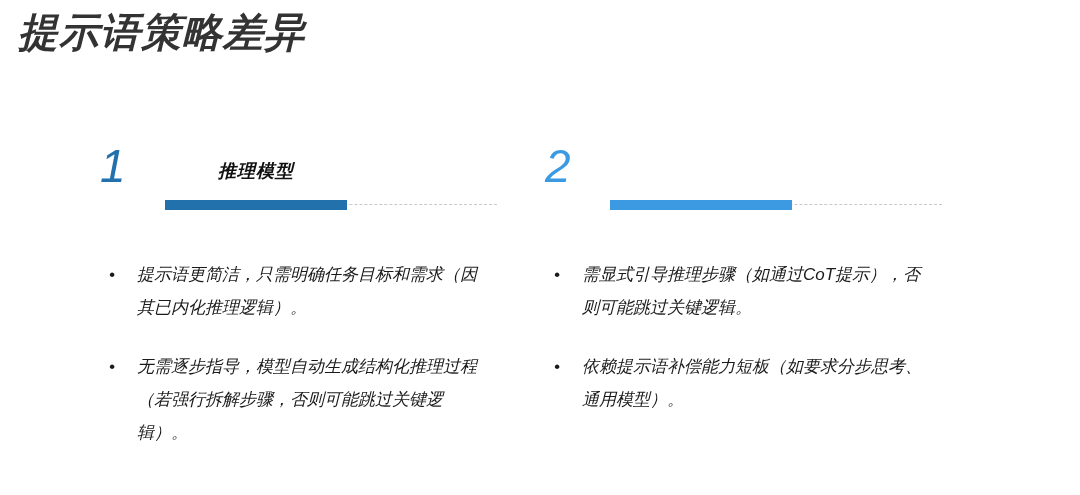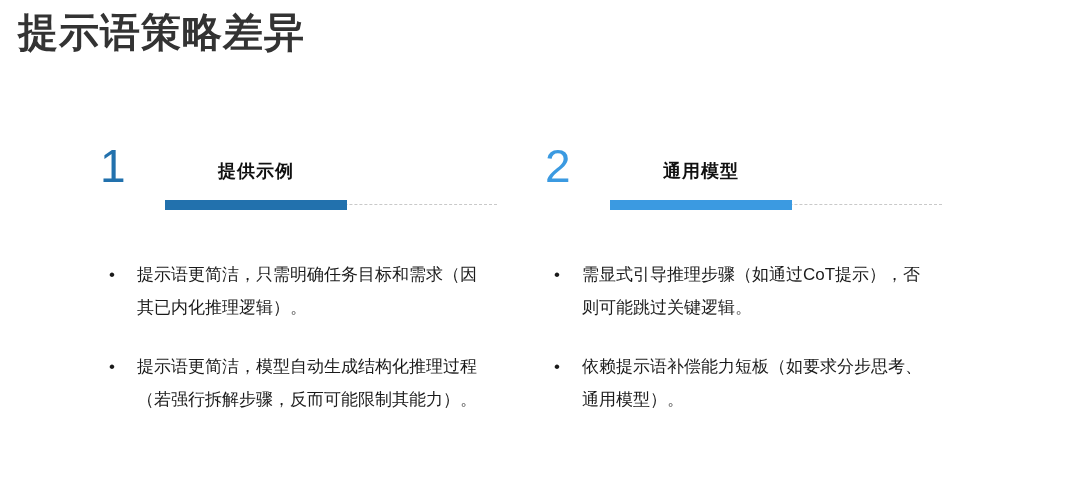--- a/index.html
+++ b/index.html
@@ -12,20 +12,21 @@
     background: #ffffff;
     font-family: "Liberation Sans", "DejaVu Sans", sans-serif;
     overflow: hidden;
     position: relative;
   }
   .slide {
     position: relative;
     width: 896px;
     height: 495px;
     background: #ffffff;
+    font-style: italic;
   }
   .slide-title {
     position: absolute;
     left: 18px;
     top: 8px;
     font-size: 40px;
     font-weight: bold;
     color: #333333;
     letter-spacing: 1px;
     line-height: 1.2;
@@ -125,42 +126,41 @@
 
 <div class="slide">
 
   <div class="slide-title" style="color: rgb(51, 51, 51);">提示语策略差异</div>
 
   <div class="columns">
 
     <div class="column col-1">
       <div class="col-head">
         <div class="col-number" style="color: rgb(34, 113, 173);">1</div>
-        <div class="col-title">提供示例</div>
+        <div class="col-title">推理模型</div>
         <div class="bar-wrap">
           <div class="bar-track" style="border-top-color: rgb(201, 201, 201);"></div>
           <div class="bar-fill" style="background: rgb(34, 113, 173);"></div>
         </div>
       </div>
       <ul class="bullets">
         <li class="bullet">
           <span class="dot">•</span>
           <span class="btext">提示语更简洁，只需明确任务目标和需求（因其已内化推理逻辑）。</span>
         </li>
         <li class="bullet">
           <span class="dot">•</span>
-          <span class="btext">提示语更简洁，模型自动生成结构化推理过程（若强行拆解步骤，反而可能限制其能力）。</span>
+          <span class="btext">无需逐步指导，模型自动生成结构化推理过程（若强行拆解步骤，否则可能跳过关键逻辑）。</span>
         </li>
       </ul>
     </div>
 
     <div class="column col-2">
       <div class="col-head">
         <div class="col-number" style="color: rgb(59, 154, 225);">2</div>
-        <div class="col-title">通用模型</div>
         <div class="bar-wrap">
           <div class="bar-track" style="border-top-color: rgb(201, 201, 201);"></div>
           <div class="bar-fill" style="background: rgb(59, 154, 225);"></div>
         </div>
       </div>
       <ul class="bullets">
         <li class="bullet">
           <span class="dot">•</span>
           <span class="btext">需显式引导推理步骤（如通过CoT提示），否则可能跳过关键逻辑。</span>
         </li>

